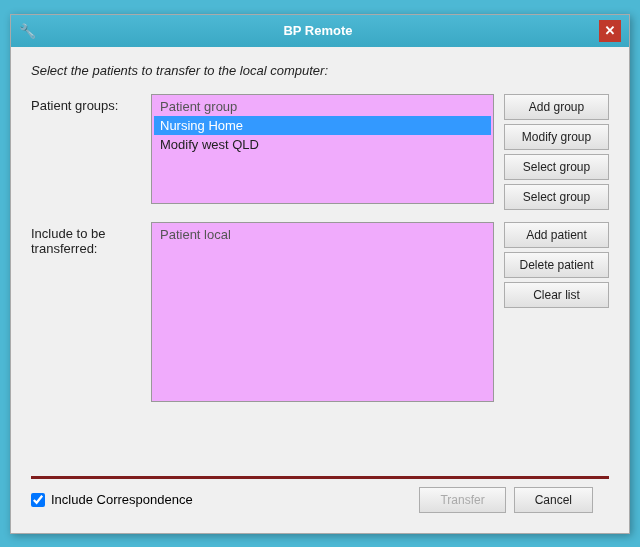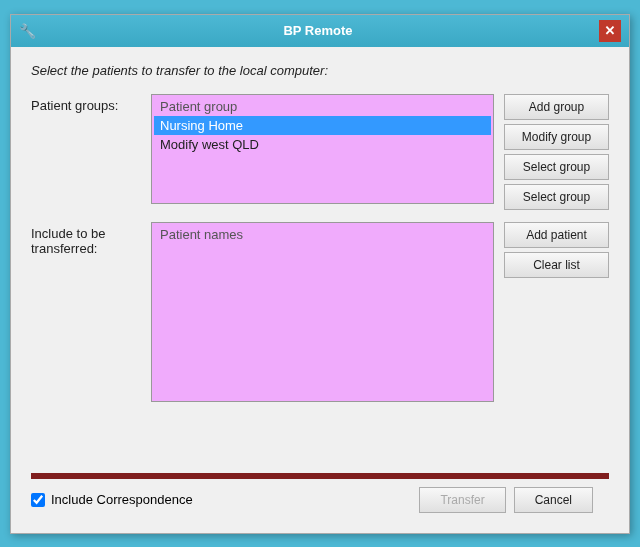--- a/index.html
+++ b/index.html
@@ -165,21 +165,21 @@
       color: #aaa;
       cursor: default;
       background: linear-gradient(to bottom, #f0f0f0, #e0e0e0);
     }
 
     .footer {
       display: flex;
       align-items: center;
       justify-content: space-between;
       padding: 8px 16px 4px 0;
-      border-top: 6px solid #7f1d1d;
+      border-top: 3px solid #7f1d1d;
       margin-top: auto;
     }
 
     .checkbox-area {
       display: flex;
       align-items: center;
       gap: 6px;
     }
 
     .checkbox-area input[type="checkbox"] {
@@ -245,25 +245,26 @@
       </div>
     </div>
 
     <div class="form-section">
       <div class="label-col">
         <span class="field-label" style="white-space: pre-line;">Include to be
 transferred:</span>
       </div>
       <div class="listbox-container">
         <div class="listbox listbox-patients">
-          <div class="listbox-header">Patient names</div>
+          <div class="listbox-header">Patient local</div>
         </div>
       </div>
       <div class="buttons-col">
         <button class="btn">Add patient</button>
+        <button class="btn">Delete patient</button>
         <button class="btn">Clear list</button>
       </div>
     </div>
 
     <div class="footer">
       <div class="checkbox-area">
         <input type="checkbox" id="includeCorrespondence" checked="" style="">
         <label for="includeCorrespondence">Include Correspondence</label>
       </div>
       <div class="footer-buttons">

